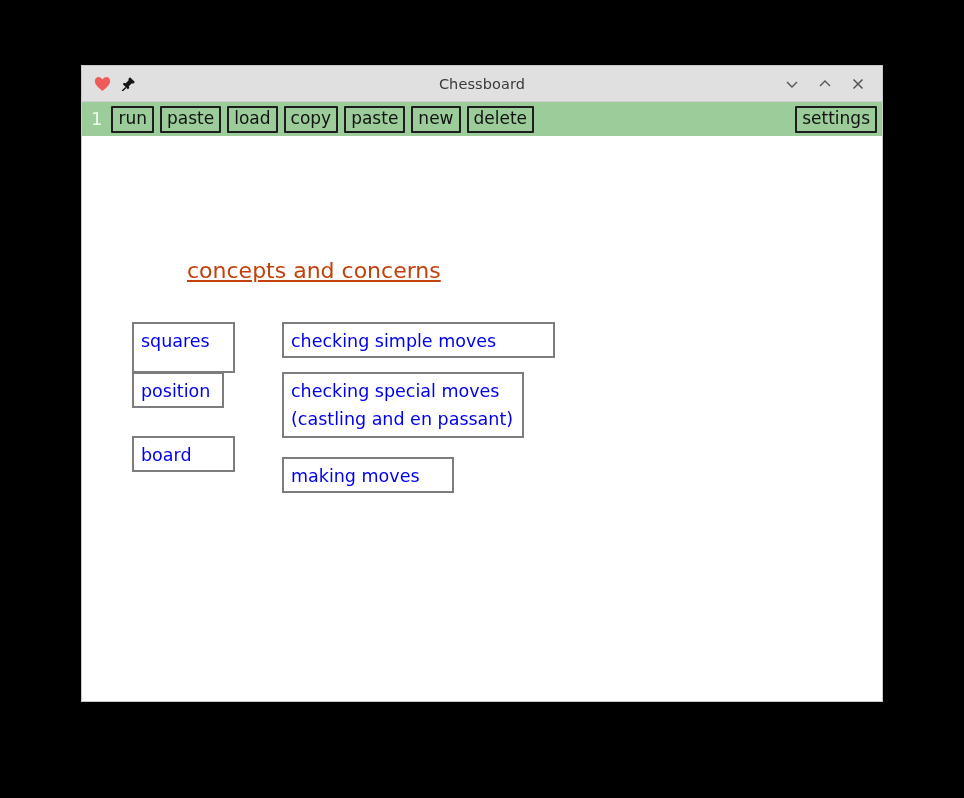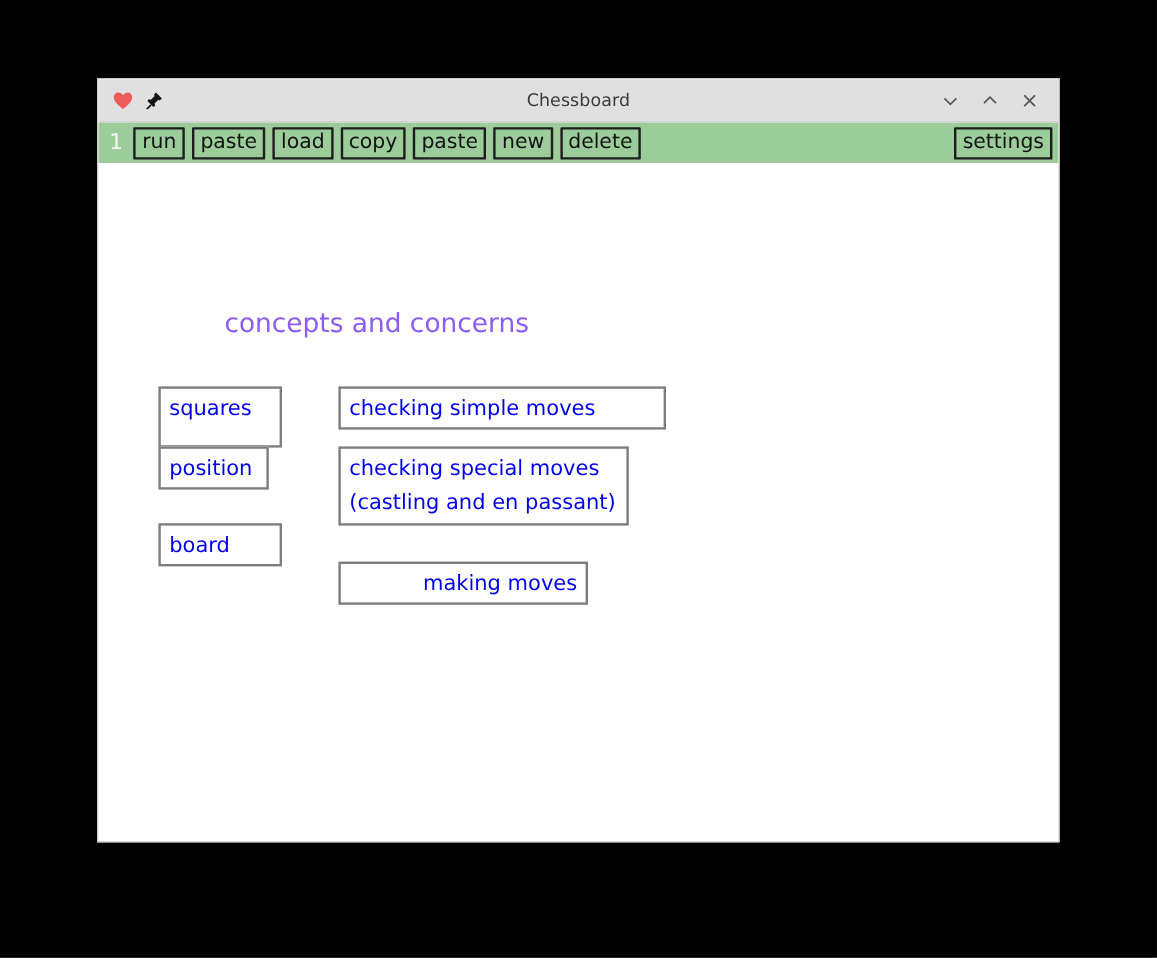--- a/index.html
+++ b/index.html
@@ -122,22 +122,23 @@
   #canvas {
     flex: 1 1 auto;
     background: #ffffff;
     position: relative;
   }
   #heading {
     position: absolute;
     left: 105px;
     top: 122px;
     font-size: 22px;
-    color: #8b5cf6;
+    color: #c2410c;
     white-space: nowrap;
+    text-decoration: underline;
   }
   .node {
     position: absolute;
     border: 2px solid #7d7d7d;
     background: #ffffff;
     color: #0000f0;
     font-size: 17.5px;
     line-height: 28px;
     padding: 3px 7px 4px 7px;
     box-sizing: border-box;
@@ -207,17 +208,17 @@
 
   <div id="canvas">
     <div id="heading">concepts and concerns</div>
     <div id="nodes-layer">
         <div class="node" style="left: 50px; top: 186px; width: 103px; height: 51px;">squares</div>
         <div class="node" style="left: 50px; top: 236px; width: 92px; height: 36px;">position</div>
         <div class="node" style="left: 50px; top: 286px; width: 103px; height: 36px; margin-top: 14px;">board</div>
         <div class="node" style="left: 200px; top: 186px; width: 273px; height: 36px;">checking simple moves</div>
         <div class="node" style="left: 200px; top: 236px; width: 242px; height: 66px;">checking special moves
 (castling and en passant)</div>
-        <div class="node" style="left: 200px; top: 332px; width: 208px; height: 36px; text-align: right;">making moves</div>
+        <div class="node" style="left: 200px; top: 321px; width: 172px; height: 36px;">making moves</div>
       </div>
   </div>
 
 </div>
 
 </body></html>

